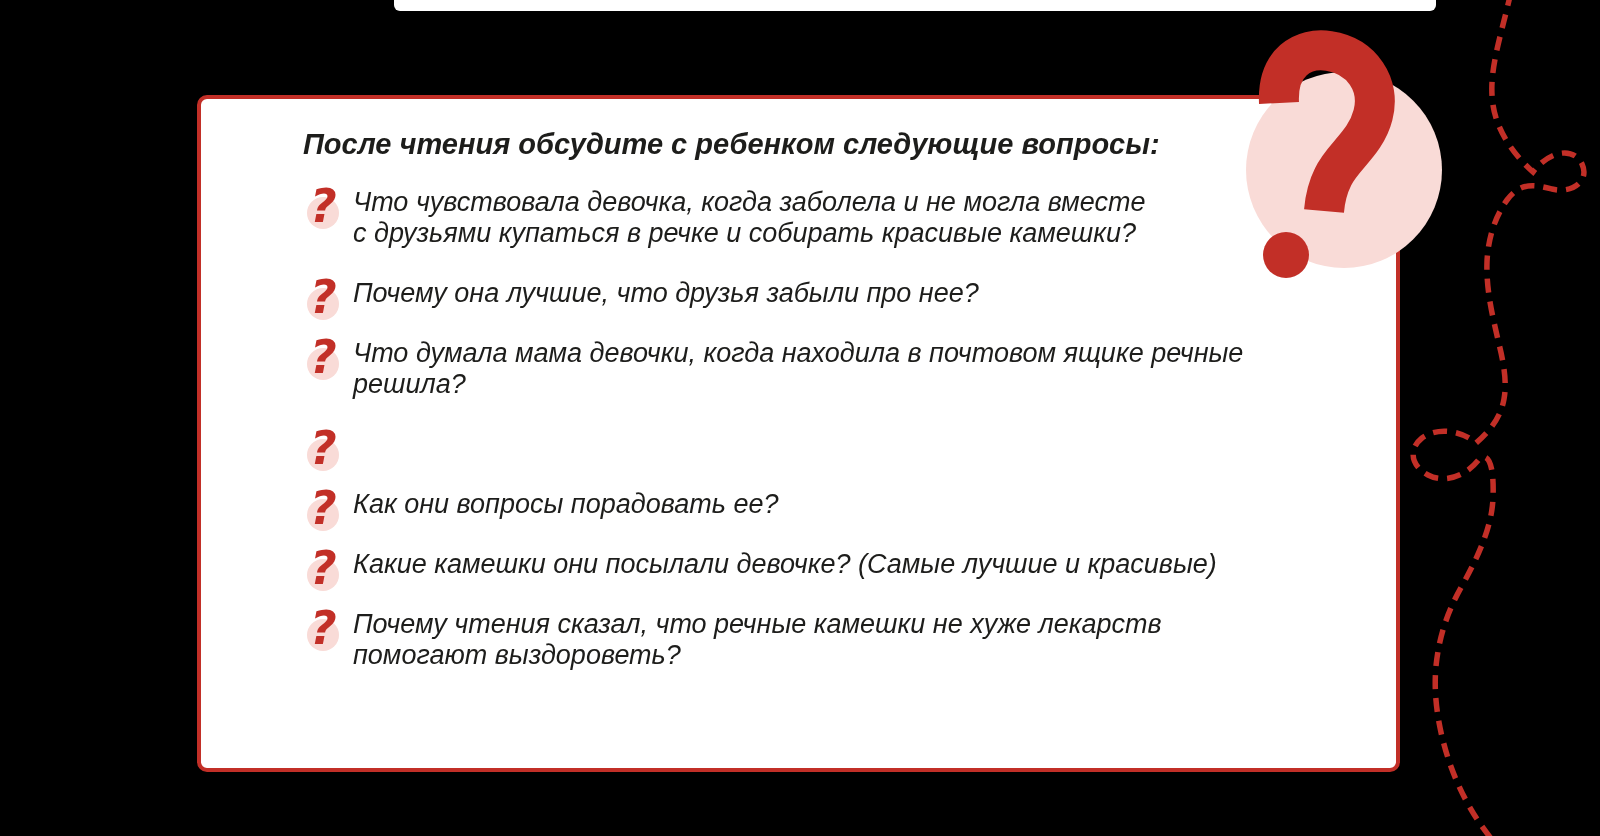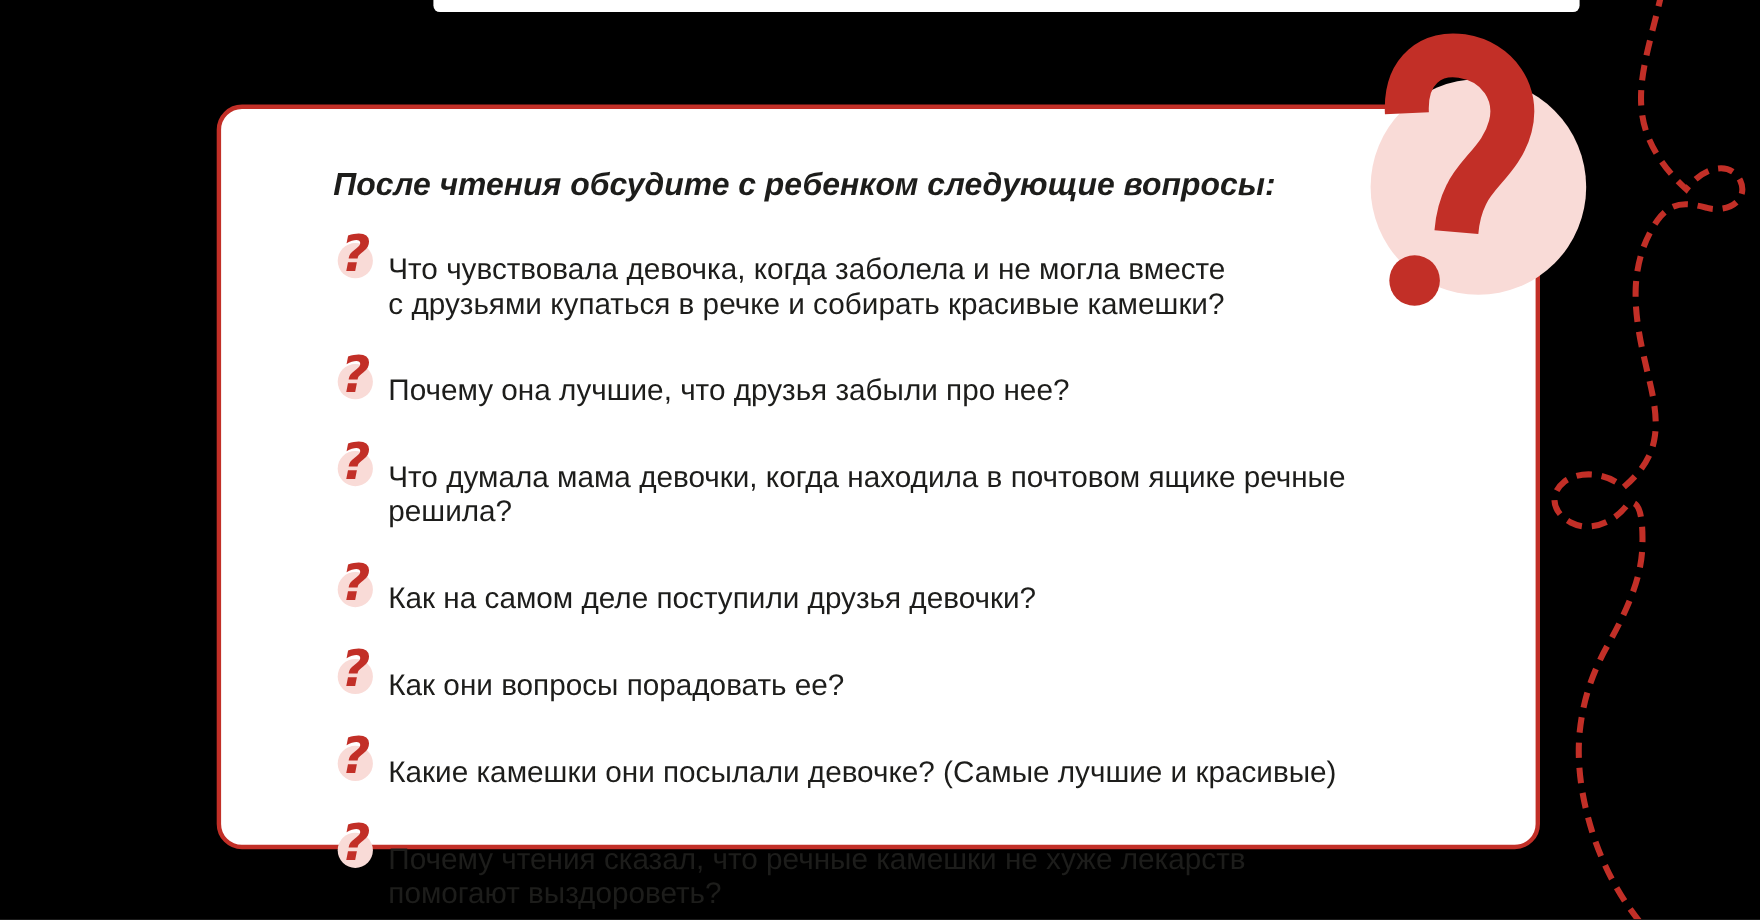--- a/index.html
+++ b/index.html
@@ -33,22 +33,22 @@
     stroke-dasharray:14 9;
     fill:none;
   }
   
   .card{
     position:absolute;
     left:197px;top:95px;
     width:1203px;height:677px;
     background:var(--card-bg);
     border:4px solid var(--accent-red);
-    border-radius:23px;
-    padding:52px 40px 0 102px;
+    border-radius:10px;
+    padding:28px 40px 0 102px;
   }
   .heading{
     font-style:italic;
     font-weight:700;
     font-size:29px;
     line-height:34px;
     color:var(--text-color);
     margin:0 0 26px 0;
   }
   .q-list{display:flex;flex-direction:column;gap:29px;}
@@ -64,25 +64,25 @@
     background:var(--accent-pink);
   }
   .q-bullet-glyph{
     position:absolute;left:7px;top:-4px;
     font-family:"DejaVu Sans",sans-serif;
     font-style:italic;font-weight:700;
     font-size:46px;line-height:46px;
     color:var(--accent-red);
   }
   .q-text{
+    font-style:italic;
     font-size:27px;
     line-height:31px;
     color:var(--text-color);
     white-space:pre-line;
-    margin-top:19px;
   }
   
   .bigq-svg{position:absolute;inset:0;width:1600px;height:836px;pointer-events:none;}
   .fill-pink{fill:var(--accent-pink);}
   .fill-red{fill:var(--accent-red);}
   .hook{stroke:var(--accent-red);stroke-width:40;fill:none;stroke-linecap:butt;}
 </style>
 </head>
 <body>
 
@@ -141,21 +141,20 @@
         </span>
         <p class="q-text">Что думала мама девочки, когда находила в почтовом ящике речные
 решила?</p>
       </div>
 
       <div class="q-item">
         <span class="q-bullet">
           <span class="q-bullet-circle"></span>
           <span class="q-bullet-glyph">?</span>
         </span>
-        <p class="q-text">Как на самом деле поступили друзья девочки?</p>
       </div>
 
       <div class="q-item">
         <span class="q-bullet">
           <span class="q-bullet-circle"></span>
           <span class="q-bullet-glyph">?</span>
         </span>
         <p class="q-text">Как они вопросы порадовать ее?</p>
       </div>
 

